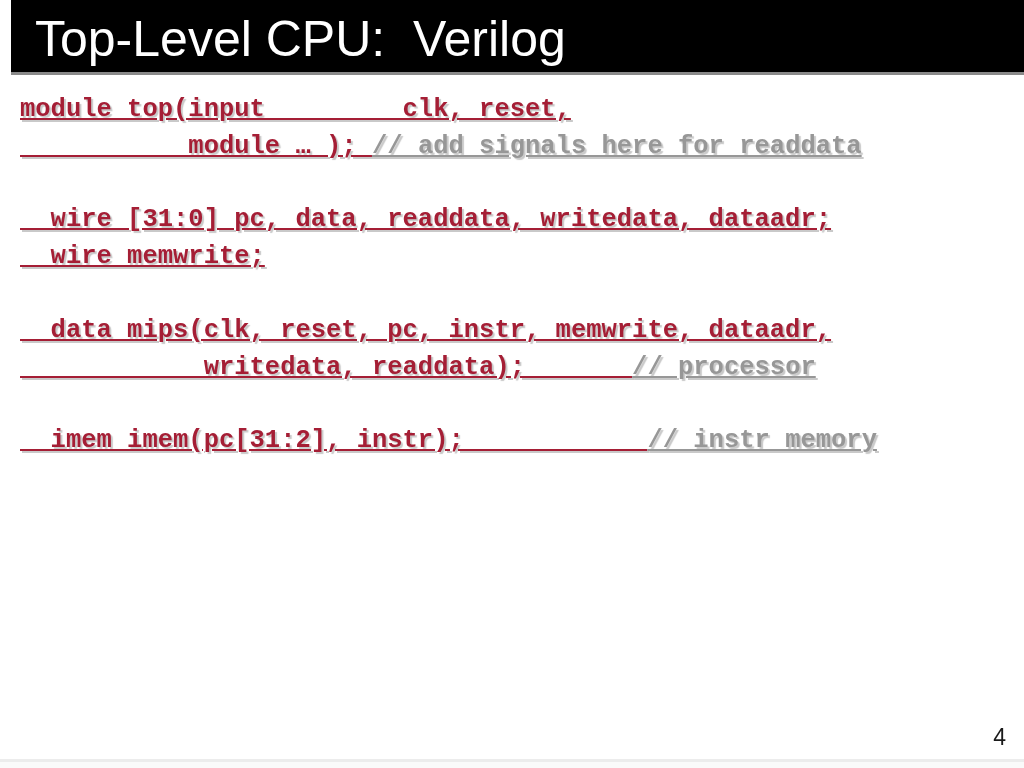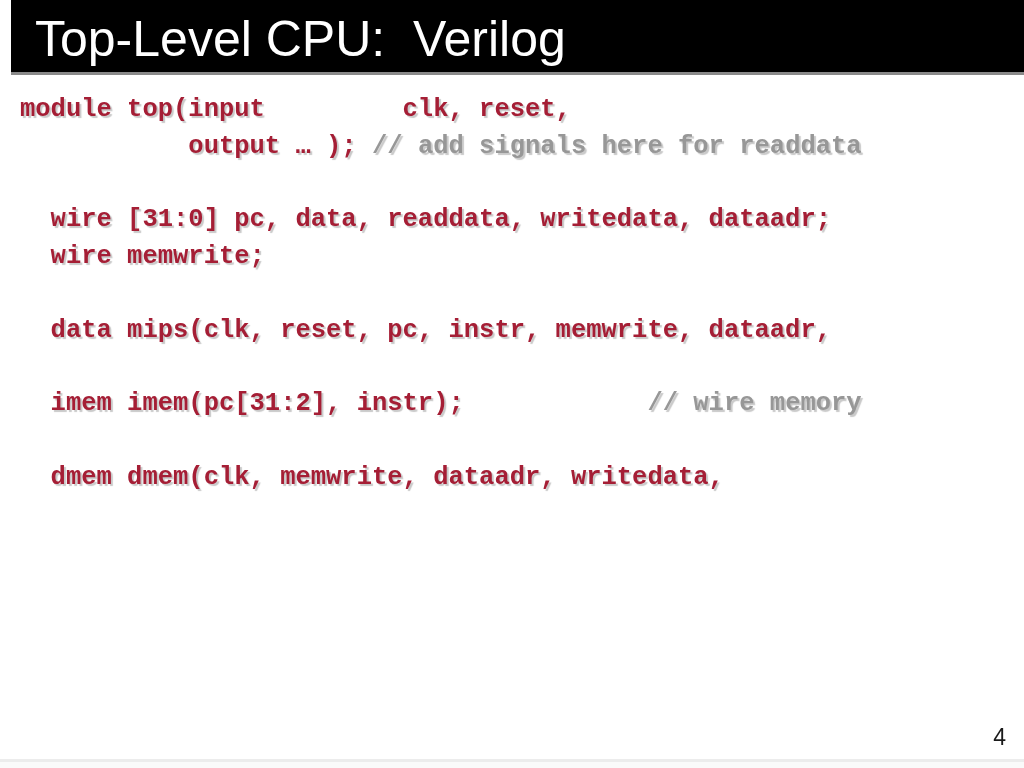--- a/index.html
+++ b/index.html
@@ -38,21 +38,21 @@
   }
 
   .code-block {
     position: absolute; left: 20px; top: 92px; right: 0;
     font-family: "Liberation Mono", "DejaVu Sans Mono", monospace;
     font-weight: bold;
     font-size: 25.5px;
     line-height: 36.8px;
   }
   .code-line { white-space: pre; height: 36.8px; }
-  .code-line span { text-shadow: 2px 2px 1px var(--shadow-gray); }
+  .code-line span { text-shadow: 2px 2px 1px var(--shadow-gray); text-decoration: underline; }
   .code-line .code { color: var(--code-red); }
   .code-line .comment { color: var(--comment-gray); }
 
   .page-number {
     position: absolute;
     right: 18px; top: 724px;
     font-size: 23px;
     color: var(--page-number-color);
   }
 
@@ -69,30 +69,30 @@
 <body>
 
 <div class="slide">
 
   <div class="title-bar">
     <div class="title-text">Top-Level CPU:  Verilog</div>
   </div>
 
   <div class="code-block">
       <div class="code-line"><span class="code">module top(input         clk, reset,</span></div>
-      <div class="code-line"><span class="code">           output … ); </span><span class="comment">// add signals here for readdata</span></div>
+      <div class="code-line"><span class="code">           module … ); </span><span class="comment">// add signals here for readdata</span></div>
       <div class="code-line">&nbsp;</div>
       <div class="code-line"><span class="code">  wire [31:0] pc, data, readdata, writedata, dataadr;</span></div>
       <div class="code-line"><span class="code">  wire memwrite;</span></div>
       <div class="code-line">&nbsp;</div>
       <div class="code-line"><span class="code">  data mips(clk, reset, pc, instr, memwrite, dataadr,</span></div>
+      <div class="code-line"><span class="code">            writedata, readdata);       </span><span class="comment">// processor</span></div>
       <div class="code-line">&nbsp;</div>
-      <div class="code-line"><span class="code">  imem imem(pc[31:2], instr);            </span><span class="comment">// wire memory</span></div>
+      <div class="code-line"><span class="code">  imem imem(pc[31:2], instr);            </span><span class="comment">// instr memory</span></div>
       <div class="code-line">&nbsp;</div>
-      <div class="code-line"><span class="code">  dmem dmem(clk, memwrite, dataadr, writedata,</span></div>
       <div class="code-line">&nbsp;</div>
     </div>
 
   <div class="page-number">4</div>
 
   <div class="footer-divider"></div>
   <div class="footer-strip"></div>
 
 </div>
 

